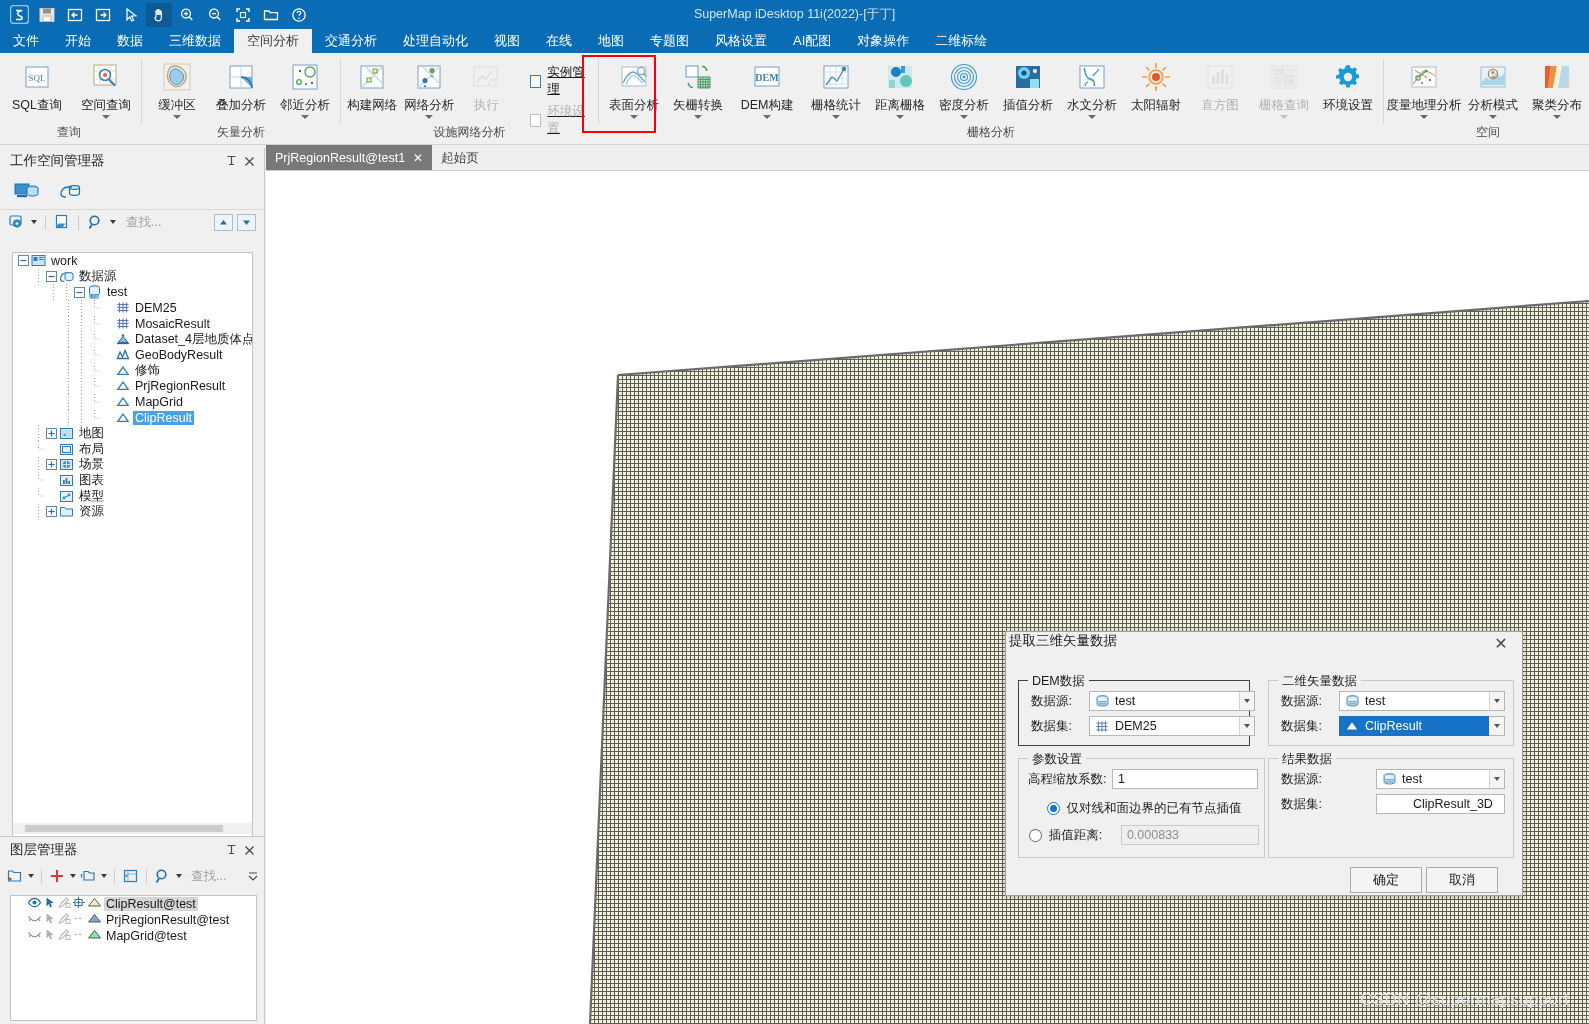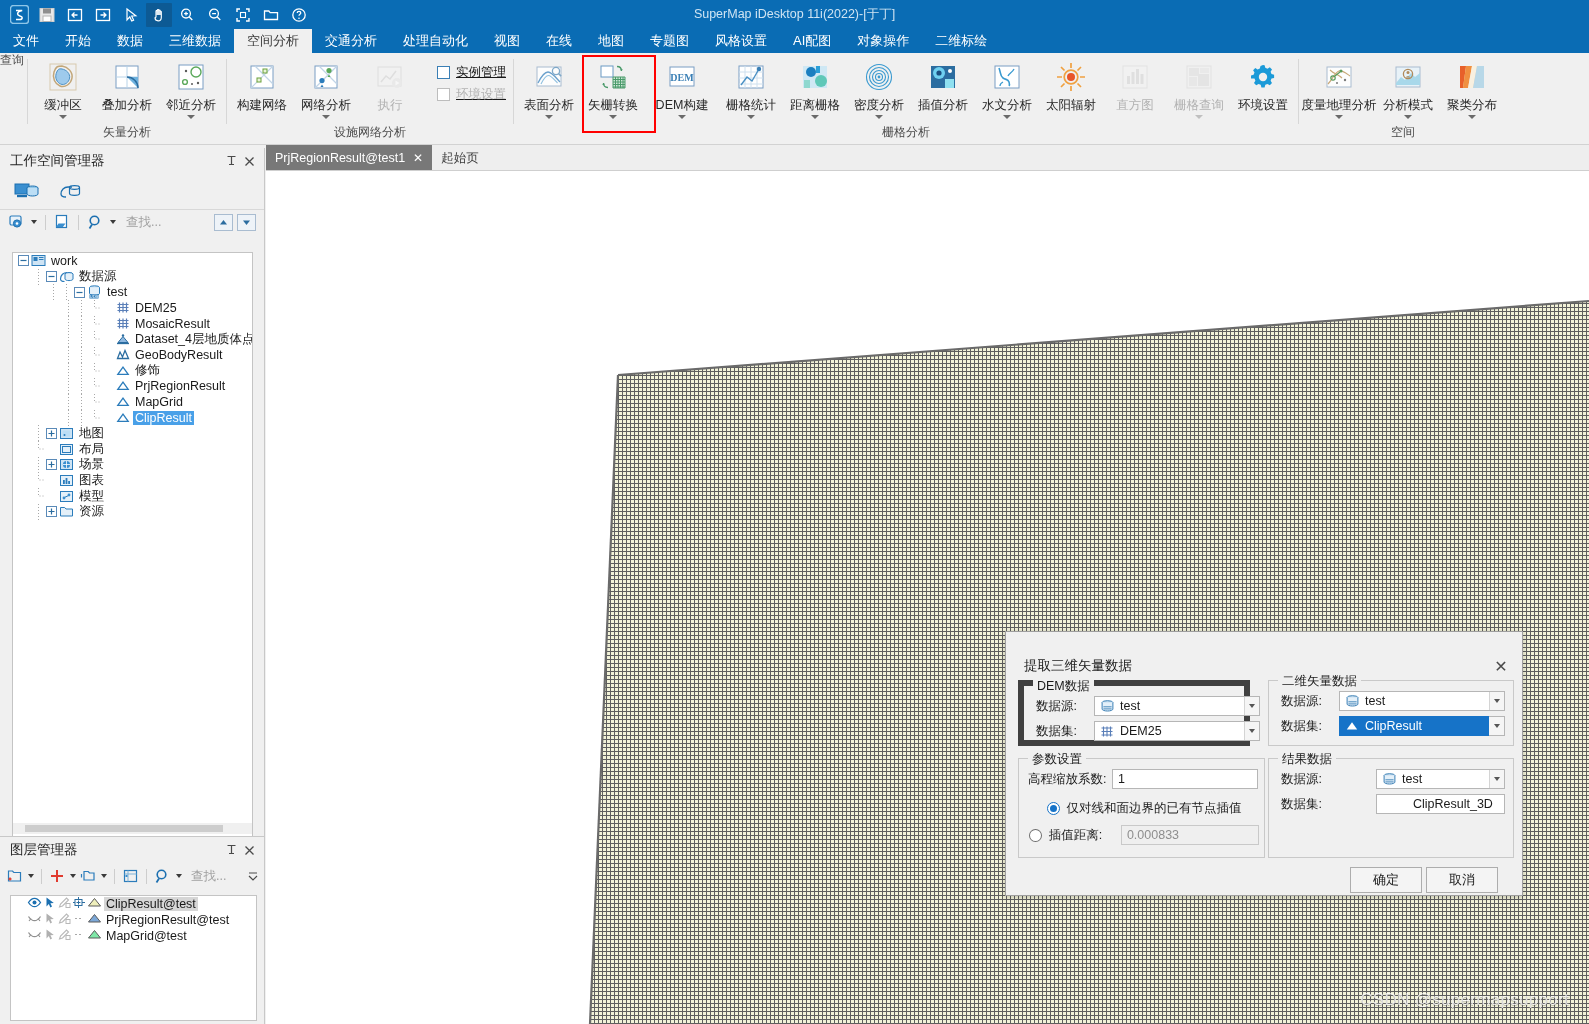--- a/index.html
+++ b/index.html
@@ -166,21 +166,21 @@
     color:rgba(255,255,255,0.78); letter-spacing:0.3px;
     text-shadow:0 1px 0 rgba(90,90,90,0.35);
   }
 
   
   #dlg{
     position:absolute; left:1005px; top:631px; width:518px; height:265px;
     background:#f0f0f0; border:1px solid #9e9e9e;
     box-shadow:0 1px 5px rgba(0,0,0,0.22);
   }
-  #dlgTitle{ height:32px;display:flex;align-items:center;padding:0 10px 0 18px;margin-top:18px; }
+  #dlgTitle{ height:32px;display:flex;padding:0 10px 0 3px; }
   #dlgTitle .t{ font-size:13.5px;color:#1a1a1a; }
   #dlgTitle .sp{ flex:1; }
   .dlg-x{ width:22px;height:22px;display:flex;align-items:center;justify-content:center;font-size:16px;color:#4a4a4a; }
   .fs{
     position:absolute; border:1px solid #c9c9c9; border-radius:0;
   }
   .fs-legend{
     position:absolute; top:-8px; left:9px; background:#f0f0f0; padding:0 4px;
     font-size:12.5px; color:#1a1a1a; white-space:nowrap;
   }
@@ -299,20 +299,44 @@
     <div class="rtab underlined">地图</div>
     <div class="rtab">专题图</div>
     <div class="rtab">风格设置</div>
     <div class="rtab">AI配图</div>
     <div class="rtab">对象操作</div>
     <div class="rtab">二维标绘</div>
   </div>
 
 <div id="ribbon">
     <div class="rgroup">
+      <div class="rgroup-items">
+        <div class="rbtn wide">
+          <div class="ico">
+            <svg width="30" height="30" viewBox="0 0 30 30">
+              <rect x="4" y="5" width="22" height="20" fill="#fff" stroke="#7a9ec4"></rect>
+              <text x="15" y="19" font-size="9" fill="#3a7fb5" text-anchor="middle" font-family="Liberation Serif,serif">SQL</text>
+            </svg>
+          </div>
+          <div class="lbl">SQL查询</div>
+        </div>
+        <div class="rbtn">
+          <div class="ico">
+            <svg width="30" height="30" viewBox="0 0 30 30">
+              <rect x="3" y="3" width="22" height="20" fill="#fff" stroke="#b9a88a"></rect>
+              <path d="M3 9h22M3 17h22M9 3v20M19 3v20" stroke="#dcd3c0" stroke-width="0.9"></path>
+              <circle cx="14" cy="13" r="5.5" fill="none" stroke="#3a7fb5" stroke-width="1.5"></circle>
+              <circle cx="14" cy="13" r="2" fill="#e8603a"></circle>
+              <path d="M18 17.5l6 6" stroke="#3a7fb5" stroke-width="2.2"></path>
+            </svg>
+          </div>
+          <div class="lbl">空间查询</div>
+          <div class="caret"></div>
+        </div>
+      </div>
       <div class="rgroup-label">查询</div>
     </div>
     <div class="rsep"></div>
     <div class="rgroup">
       <div class="rgroup-items">
         <div class="rbtn">
           <div class="ico">
             <svg width="30" height="30" viewBox="0 0 30 30">
               <rect x="2" y="2" width="26" height="26" fill="none" stroke="#d8c9ad"></rect>
               <path d="M14 4c6 1 11 6 10 12s-7 10-12 8-8-8-6-14 4-6 8-6z" fill="none" stroke="#c2a678" stroke-width="1.5"></path>
@@ -1207,21 +1231,21 @@
   <div id="watermark">CSDN @supermapsupport</div>
 </div>
 
 <div id="dlg">
   <div id="dlgTitle">
     <span class="t">提取三维矢量数据</span>
     <span class="sp"></span>
     <span class="dlg-x">✕</span>
   </div>
 
-  <fieldset class="fs" style="left:12px;top:48px;width:232px;height:66px;border:6px solid #404040;margin:0;padding:0;">
+  <fieldset class="fs" style="left:12px;top:48px;width:232px;height:66px;border:1px solid #404040;margin:0;padding:0;">
     <span class="fs-legend">DEM数据</span>
     <div class="frow" style="position:absolute;left:8px;top:9px;width:232px;">
       <span class="flbl" style="width:58px;">数据源:</span>
       <div class="combo" style="width:166px;">
         <span class="ci">
           <svg width="15" height="13" viewBox="0 0 15 13">
               <ellipse cx="7.5" cy="2.6" rx="5.4" ry="1.9" fill="#c9dff0" stroke="#3a7fb5"></ellipse>
               <path d="M2.1 2.6v6.5c0 1 2.4 1.9 5.4 1.9s5.4-.9 5.4-1.9V2.6" fill="#e4f0f9" stroke="#3a7fb5"></path>
               <path d="M3.4 6.8h8.2M3.4 8.9h8.2" stroke="#3a7fb5" stroke-width="0.9"></path>
             </svg>

